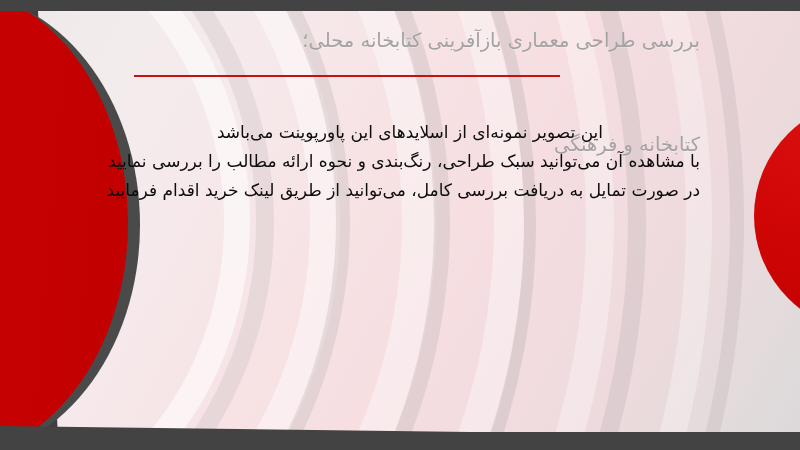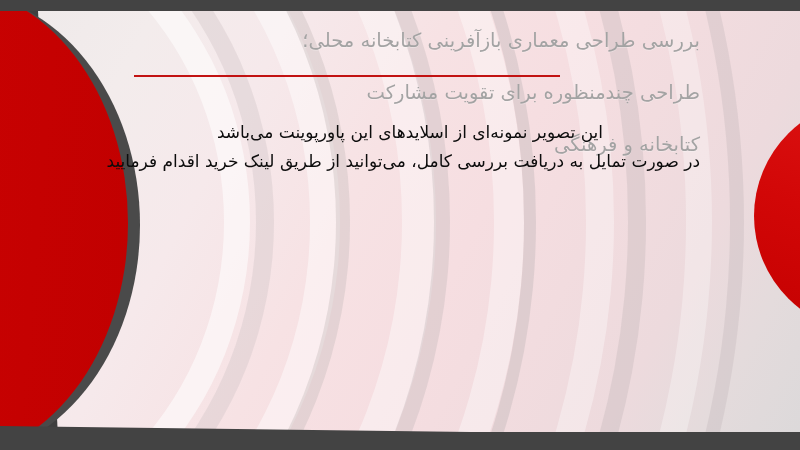--- a/index.html
+++ b/index.html
@@ -155,24 +155,25 @@
 
   <div class="right-circle"></div>
 
   <div class="band-top"></div>
   <div class="plate-hi"></div>
   <div class="band-bottom-slant"></div>
   <div class="band-bottom"></div>
 
   <div class="title">
     <span>بررسی طراحی معماری بازآفرینی کتابخانه محلی؛</span><br>
-    <span>طراحی چندمنظوره برای تقویت مشارکت</span><br>
+    <br>
     <span>کتابخانه و فرهنگی</span>
   </div>
 
   <div class="title-rule"></div>
 
   <div class="body-block">
     <span class="body-line">این تصویر نمونه‌ای از اسلایدهای این پاورپوینت می‌باشد</span>
+    <span class="body-line">با مشاهده آن می‌توانید سبک طراحی، رنگ‌بندی و نحوه ارائه مطالب را بررسی نمایید</span>
     <span class="body-line">در صورت تمایل به دریافت بررسی کامل، می‌توانید از طریق لینک خرید اقدام فرمایید</span>
   </div>
 
 </div>
 
 </body></html>

